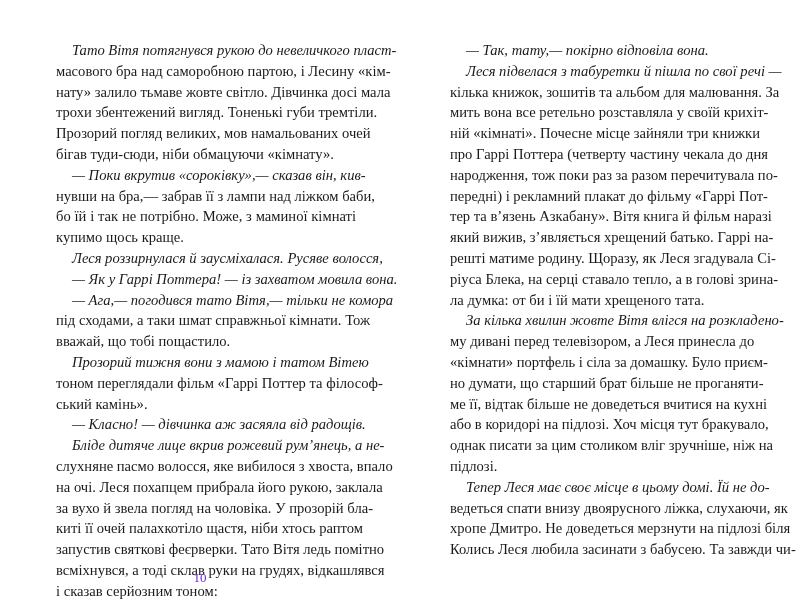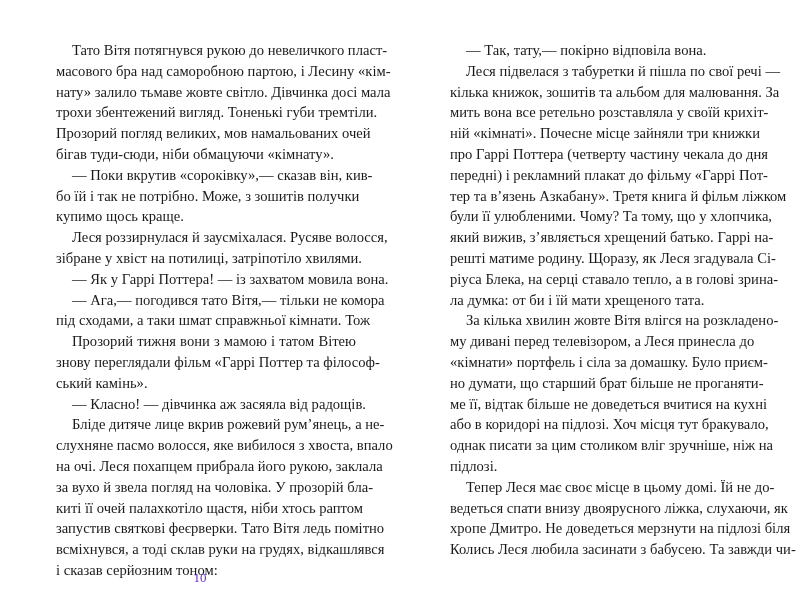--- a/index.html
+++ b/index.html
@@ -6,46 +6,47 @@
   body { width: 800px; height: 615px; position: relative; overflow: hidden;
          font-family: "Liberation Serif", "DejaVu Serif", serif; color: #1a1a1a; }
   .page { position: absolute; top: 0; height: 615px; }
   .page-left { left: 0; width: 400px; }
   .page-right { left: 404px; width: 400px; }
   .text { position: absolute; top: 40px; font-size: 14.6px; line-height: 20.8px;
           text-align: justify; hyphens: manual; }
   .page-left .text { left: 56px; width: 300px; }
   .page-right .text { left: 46px; width: 300px; }
   .line { display: block; white-space: nowrap; text-align-last: justify; text-align: justify; }
-  .line.indent { padding-left: 16px; }
+  .line.indent { padding-left: 16px; font-style: italic; }
   .line.last { text-align-last: left; }
   .pnum { position: absolute; top: 570px; width: 100%; text-align: center;
           font-family: Liberation Serif, serif; font-size: 13px; color: #6d28d9; }
 </style>
 </head>
 <body>
 
 <div class="page page-left">
   <div class="text" id="left-text">
       <span class="line indent">Тато Вітя потягнувся рукою до невеличкого пласт-</span>
       <span class="line">масового бра над саморобною партою, і Лесину «кім-</span>
       <span class="line">нату» залило тьмаве жовте світло. Дівчинка досі мала</span>
       <span class="line">трохи збентежений вигляд. Тоненькі губи тремтіли.</span>
       <span class="line">Прозорий погляд великих, мов намальованих очей</span>
       <span class="line last">бігав туди-сюди, ніби обмацуючи «кімнату».</span>
       <span class="line indent">— Поки вкрутив «сороківку»,— сказав він, кив-</span>
-      <span class="line">бо їй і так не потрібно. Може, з зошитів получки</span>
+      <span class="line">нувши на бра,— забрав її з лампи над ліжком баби,</span>
+      <span class="line">бо їй і так не потрібно. Може, з маминої кімнаті</span>
       <span class="line last">купимо щось краще.</span>
       <span class="line indent">Леся роззирнулася й заусміхалася. Русяве волосся,</span>
-      <span class="line last">зібране у хвіст на потилиці, затріпотіло хвилями.</span>
       <span class="line indent last">— Як у Гаррі Поттера! — із захватом мовила вона.</span>
       <span class="line indent">— Ага,— погодився тато Вітя,— тільки не комора</span>
       <span class="line">під сходами, а таки шмат справжньої кімнати. Тож</span>
+      <span class="line last">вважай, що тобі пощастило.</span>
       <span class="line indent">Прозорий тижня вони з мамою і татом Вітею</span>
-      <span class="line">знову переглядали фільм «Гаррі Поттер та філософ-</span>
+      <span class="line">тоном переглядали фільм «Гаррі Поттер та філософ-</span>
       <span class="line last">ський камінь».</span>
       <span class="line indent last">— Класно! — дівчинка аж засяяла від радощів.</span>
       <span class="line indent">Бліде дитяче лице вкрив рожевий рум’янець, а не-</span>
       <span class="line">слухняне пасмо волосся, яке вибилося з хвоста, впало</span>
       <span class="line">на очі. Леся похапцем прибрала його рукою, заклала</span>
       <span class="line">за вухо й звела погляд на чоловіка. У прозорій бла-</span>
       <span class="line">киті її очей палахкотіло щастя, ніби хтось раптом</span>
       <span class="line">запустив святкові феєрверки. Тато Вітя ледь помітно</span>
       <span class="line">всміхнувся, а тоді склав руки на грудях, відкашлявся</span>
       <span class="line last">і сказав серйозним тоном:</span>
@@ -54,23 +55,23 @@
 </div>
 
 <div class="page page-right">
   <div class="text" id="right-text">
       <span class="line indent last">— Так, тату,— покірно відповіла вона.</span>
       <span class="line indent">Леся підвелася з табуретки й пішла по свої речі —</span>
       <span class="line">кілька книжок, зошитів та альбом для малювання. За</span>
       <span class="line">мить вона все ретельно розставляла у своїй крихіт-</span>
       <span class="line">ній «кімнаті». Почесне місце зайняли три книжки</span>
       <span class="line">про Гаррі Поттера (четверту частину чекала до дня</span>
+      <span class="line">народження, тож поки раз за разом перечитувала по-</span>
       <span class="line">передні) і рекламний плакат до фільму «Гаррі Пот-</span>
-      <span class="line">тер та в’язень Азкабану». Третя книга й фільм ліжком</span>
-      <span class="line">були її улюбленими. Чому? Та тому, що у хлопчика,</span>
+      <span class="line">тер та в’язень Азкабану». Вітя книга й фільм наразі</span>
       <span class="line">який вижив, з’являється хрещений батько. Гаррі на-</span>
       <span class="line">решті матиме родину. Щоразу, як Леся згадувала Сі-</span>
       <span class="line">ріуса Блека, на серці ставало тепло, а в голові зрина-</span>
       <span class="line last">ла думка: от би і їй мати хрещеного тата.</span>
       <span class="line indent">За кілька хвилин жовте Вітя вліг­ся на розкладено-</span>
       <span class="line">му дивані перед телевізором, а Леся принесла до</span>
       <span class="line">«кімнати» портфель і сіла за домашку. Було приєм-</span>
       <span class="line">но думати, що старший брат більше не проганяти-</span>
       <span class="line">ме її, відтак більше не доведеться вчитися на кухні</span>
       <span class="line">або в коридорі на підлозі. Хоч місця тут бракувало,</span>

